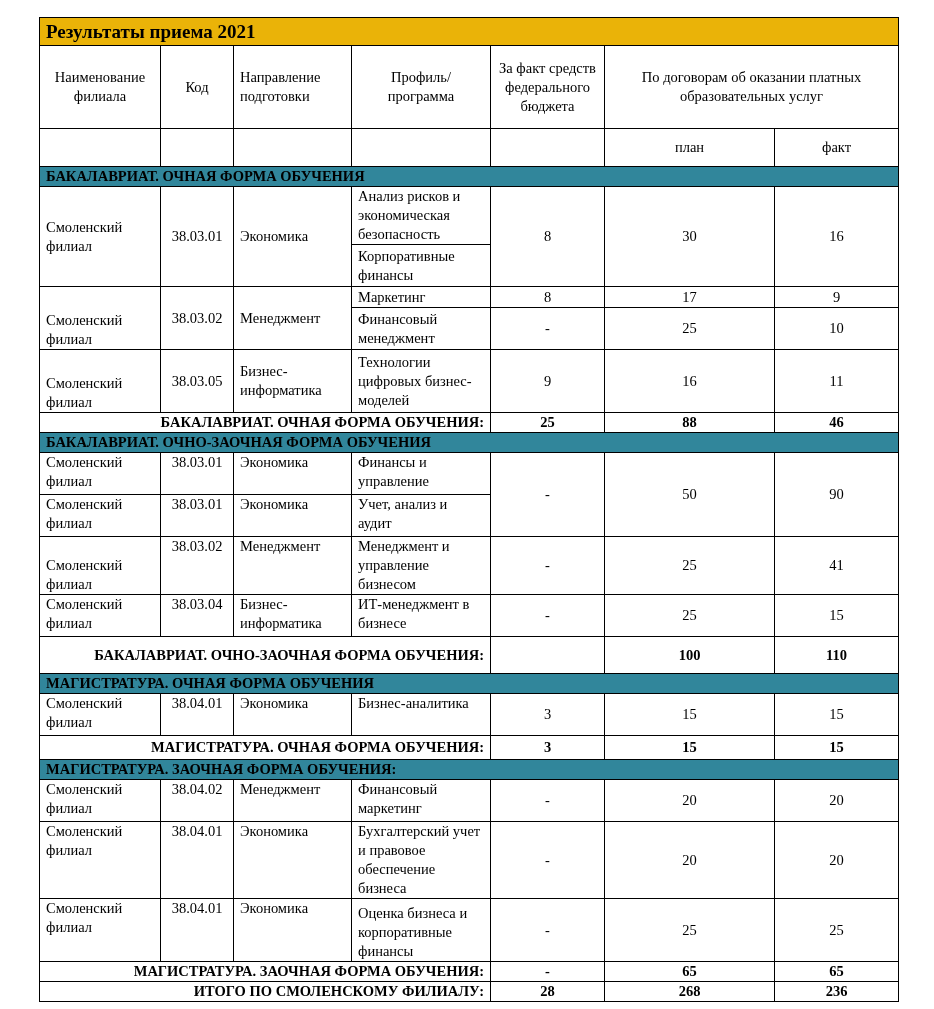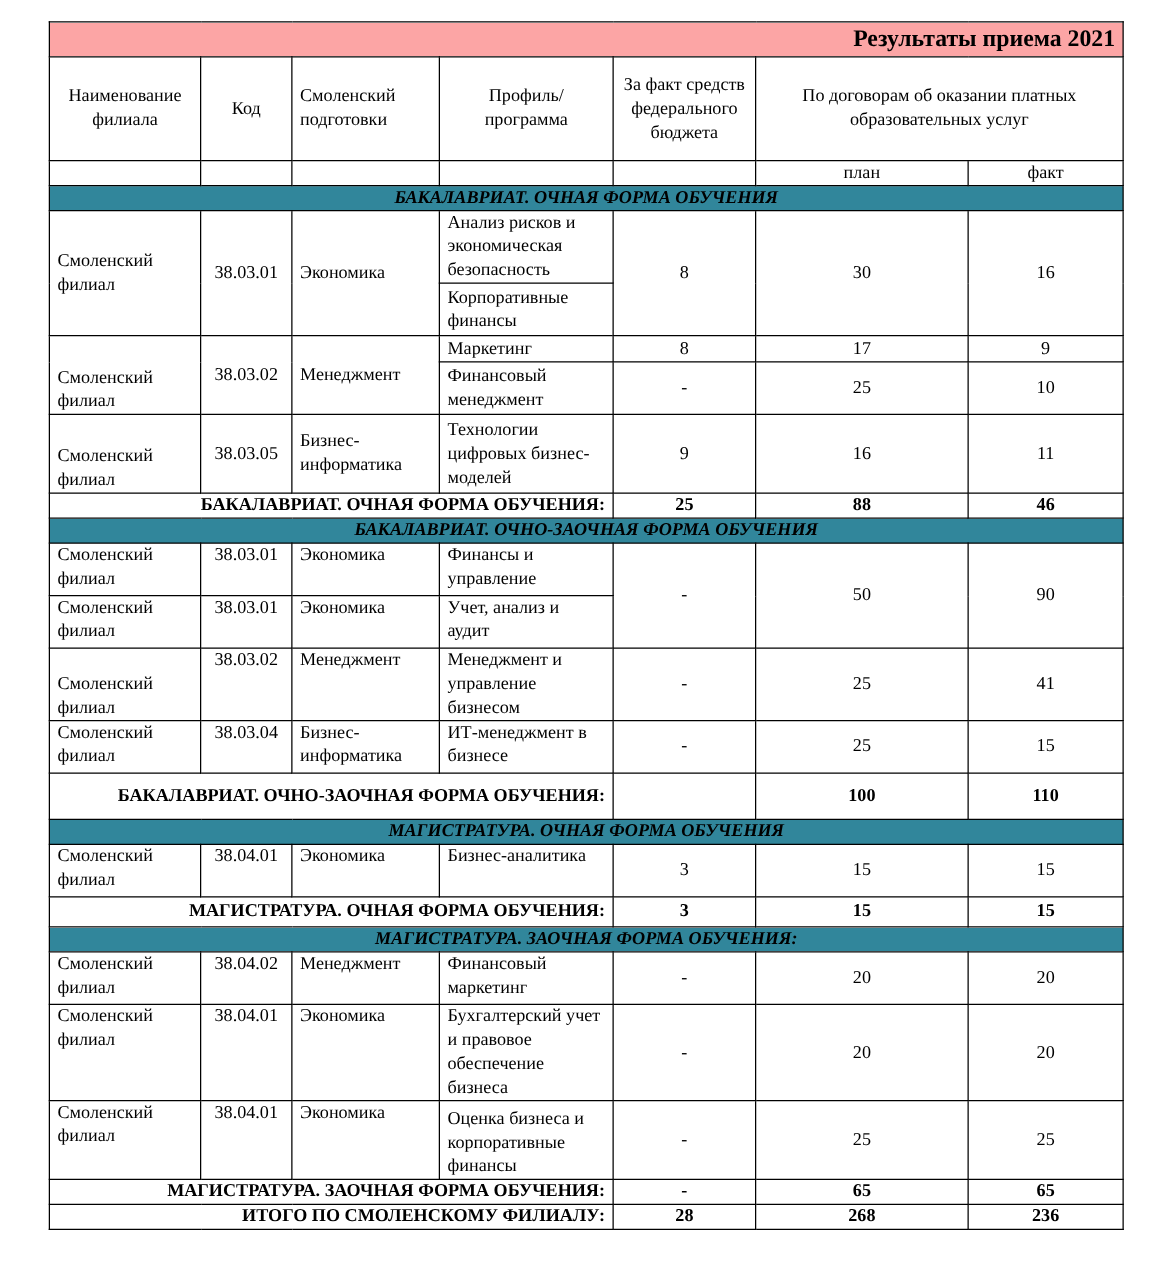--- a/index.html
+++ b/index.html
@@ -6,22 +6,22 @@
   body { width: 934px; height: 1009px; position: relative; font-family: "Liberation Serif", serif; color: #000; }
   table.results {
     position: absolute; left: 39px; top: 17px; width: 859px;
     border-collapse: collapse; table-layout: fixed;
     font-size: 14.5px; line-height: 19px;
   }
   table.results td {
     border: 1px solid #000; padding: 0 6px; vertical-align: middle;
     overflow: hidden;
   }
-  .title-cell { background: #fca5a5; text-align: right; font-weight: bold; font-size: 19px; height: 27px; padding: 0; }
-  .section-cell { background: #31869B; text-align: center; font-weight: bold; font-size: 14.5px; height: 19px; padding: 0; font-style: italic; }
+  .title-cell { background: #eab308; text-align: left; font-weight: bold; font-size: 19px; height: 27px; padding: 0; }
+  .section-cell { background: #31869B; font-weight: bold; font-size: 14.5px; height: 19px; padding: 0; }
   .hdr { text-align: center; }
   .c { text-align: center; }
   .top { vertical-align: top !important; }
   .bottom { vertical-align: bottom !important; }
   .bold { font-weight: bold; }
   .total-label { text-align: right; font-weight: bold; }
   .mid-b { vertical-align: bottom !important; }
 </style>
 </head>
 <body>
@@ -36,26 +36,26 @@
       <col style="width:170px">
       <col style="width:124px">
   </colgroup>
   <tbody>
     <tr>
       <td colspan="7" class="title-cell">Результаты приема 2021</td>
     </tr>
     <tr style="height:83px">
       <td class="hdr">Наименование филиала</td>
       <td class="hdr">Код</td>
-      <td>Смоленский подготовки</td>
+      <td>Направление подготовки</td>
       <td class="hdr">Профиль/ программа</td>
       <td class="hdr">За факт средств федерального бюджета</td>
       <td colspan="2" class="hdr">По договорам об оказании платных образовательных услуг</td>
     </tr>
-    <tr style="height:20px">
+    <tr style="height:38px">
       <td></td>
       <td></td>
       <td></td>
       <td></td>
       <td></td>
       <td class="c">план</td>
       <td class="c">факт</td>
     </tr>
 
     <tr>

